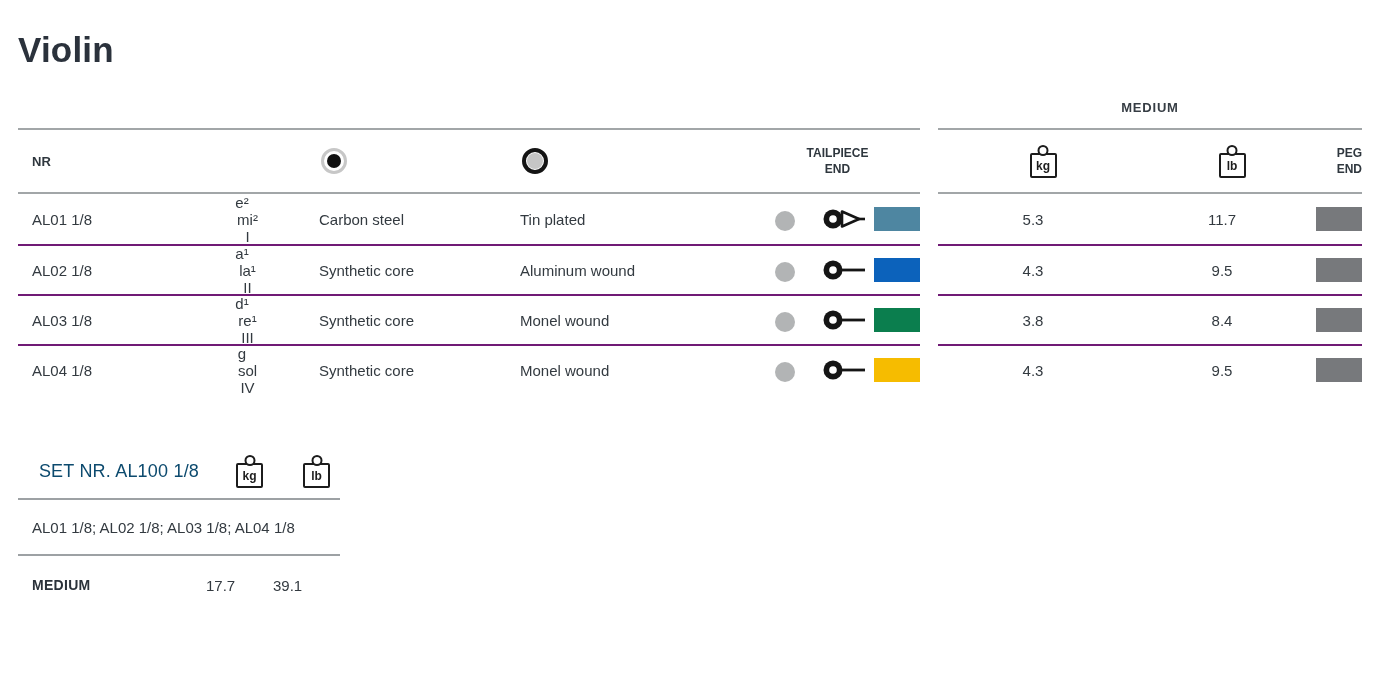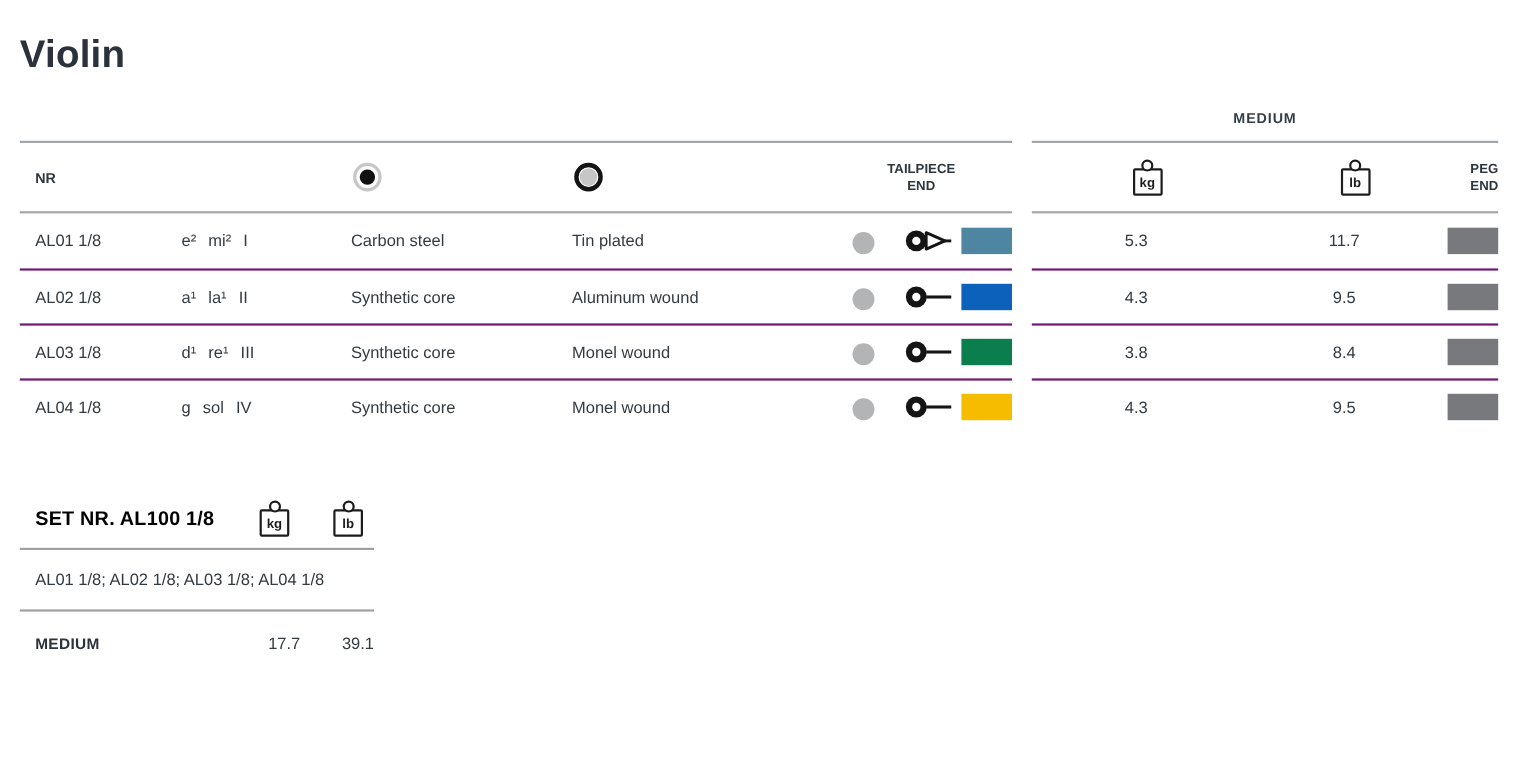--- a/index.html
+++ b/index.html
@@ -24,21 +24,21 @@
   .gauge-label { font-size:13px; font-weight:600; color:#363d44; letter-spacing:.8px; }
 
   .dtable { border-top:2px solid #a2a6a8; }
   .thead { display:flex; align-items:center; height:64px; border-bottom:2px solid #a2a6a8; }
   .trow  { display:flex; align-items:center; height:50px; }
   .trow + .trow { border-top:2px solid #701a75; }
 
   
   .c { display:flex; align-items:center; }
   .c.nr   { width:147px; padding-left:14px; }
-  .c.note { width:154px; }
+  .c.note { width:154px;flex-direction:column; }
   .c.core { width:201px; }
   .c.wind { width:235px; }
   .c.tail { flex:1; justify-content:flex-end;align-items:flex-end; }
 
   .th-nr { font-size:13px; font-weight:700; color:#2f373e; }
   .th-multiline { font-size:12px; font-weight:600; line-height:1.35; color:#2f373e;
                   white-space:pre-line; text-align:center; }
   .c.tail.th-wrap { justify-content:center; }
 
   .cell-text { font-size:15px; color:#333a40; }
@@ -66,27 +66,27 @@
 
   
   .c.rkg { width:190px; justify-content:center; }
   .c.rlb { width:188px; justify-content:center; }
   .c.rpeg { width:46px; justify-content:flex-end; }
   .peg-swatch { width:46px; height:24px; display:block; }
 
   
   .set-block { width:322px; margin-top:50px; }
   .set-head { display:flex; align-items:center; height:56px; border-bottom:2px solid #9da1a4; }
-  .set-title { flex:1; font-size:18px; font-weight:700; color:#000000; padding-left:14px; letter-spacing:.2px; }
+  .set-title { flex:1; font-size:18px; font-weight:400; color:#0c4a6e; padding-left:14px; letter-spacing:.2px;text-align:center; }
   .set-col { width:67px; display:flex; align-items:center; justify-content:center; }
   .set-contents { height:56px; display:flex; align-items:center; padding-left:14px;
                   font-size:15px; color:#333a40; border-bottom:2px solid #9da1a4; }
   .set-tension { display:flex; align-items:center; height:58px; }
   .tension-label { flex:1; padding-left:14px; font-size:14px; font-weight:700; color:#2b323a; letter-spacing:.3px; }
-  .tension-val { width:67px; text-align:right; font-size:15px; color:#333a40; }
+  .tension-val { width:67px; text-align:left; font-size:15px; color:#333a40; }
 </style>
 </head>
 <body>
 
 <div class="page">
 
   <div class="title-row">
     <span class="title">Violin</span>
   </div>
 

